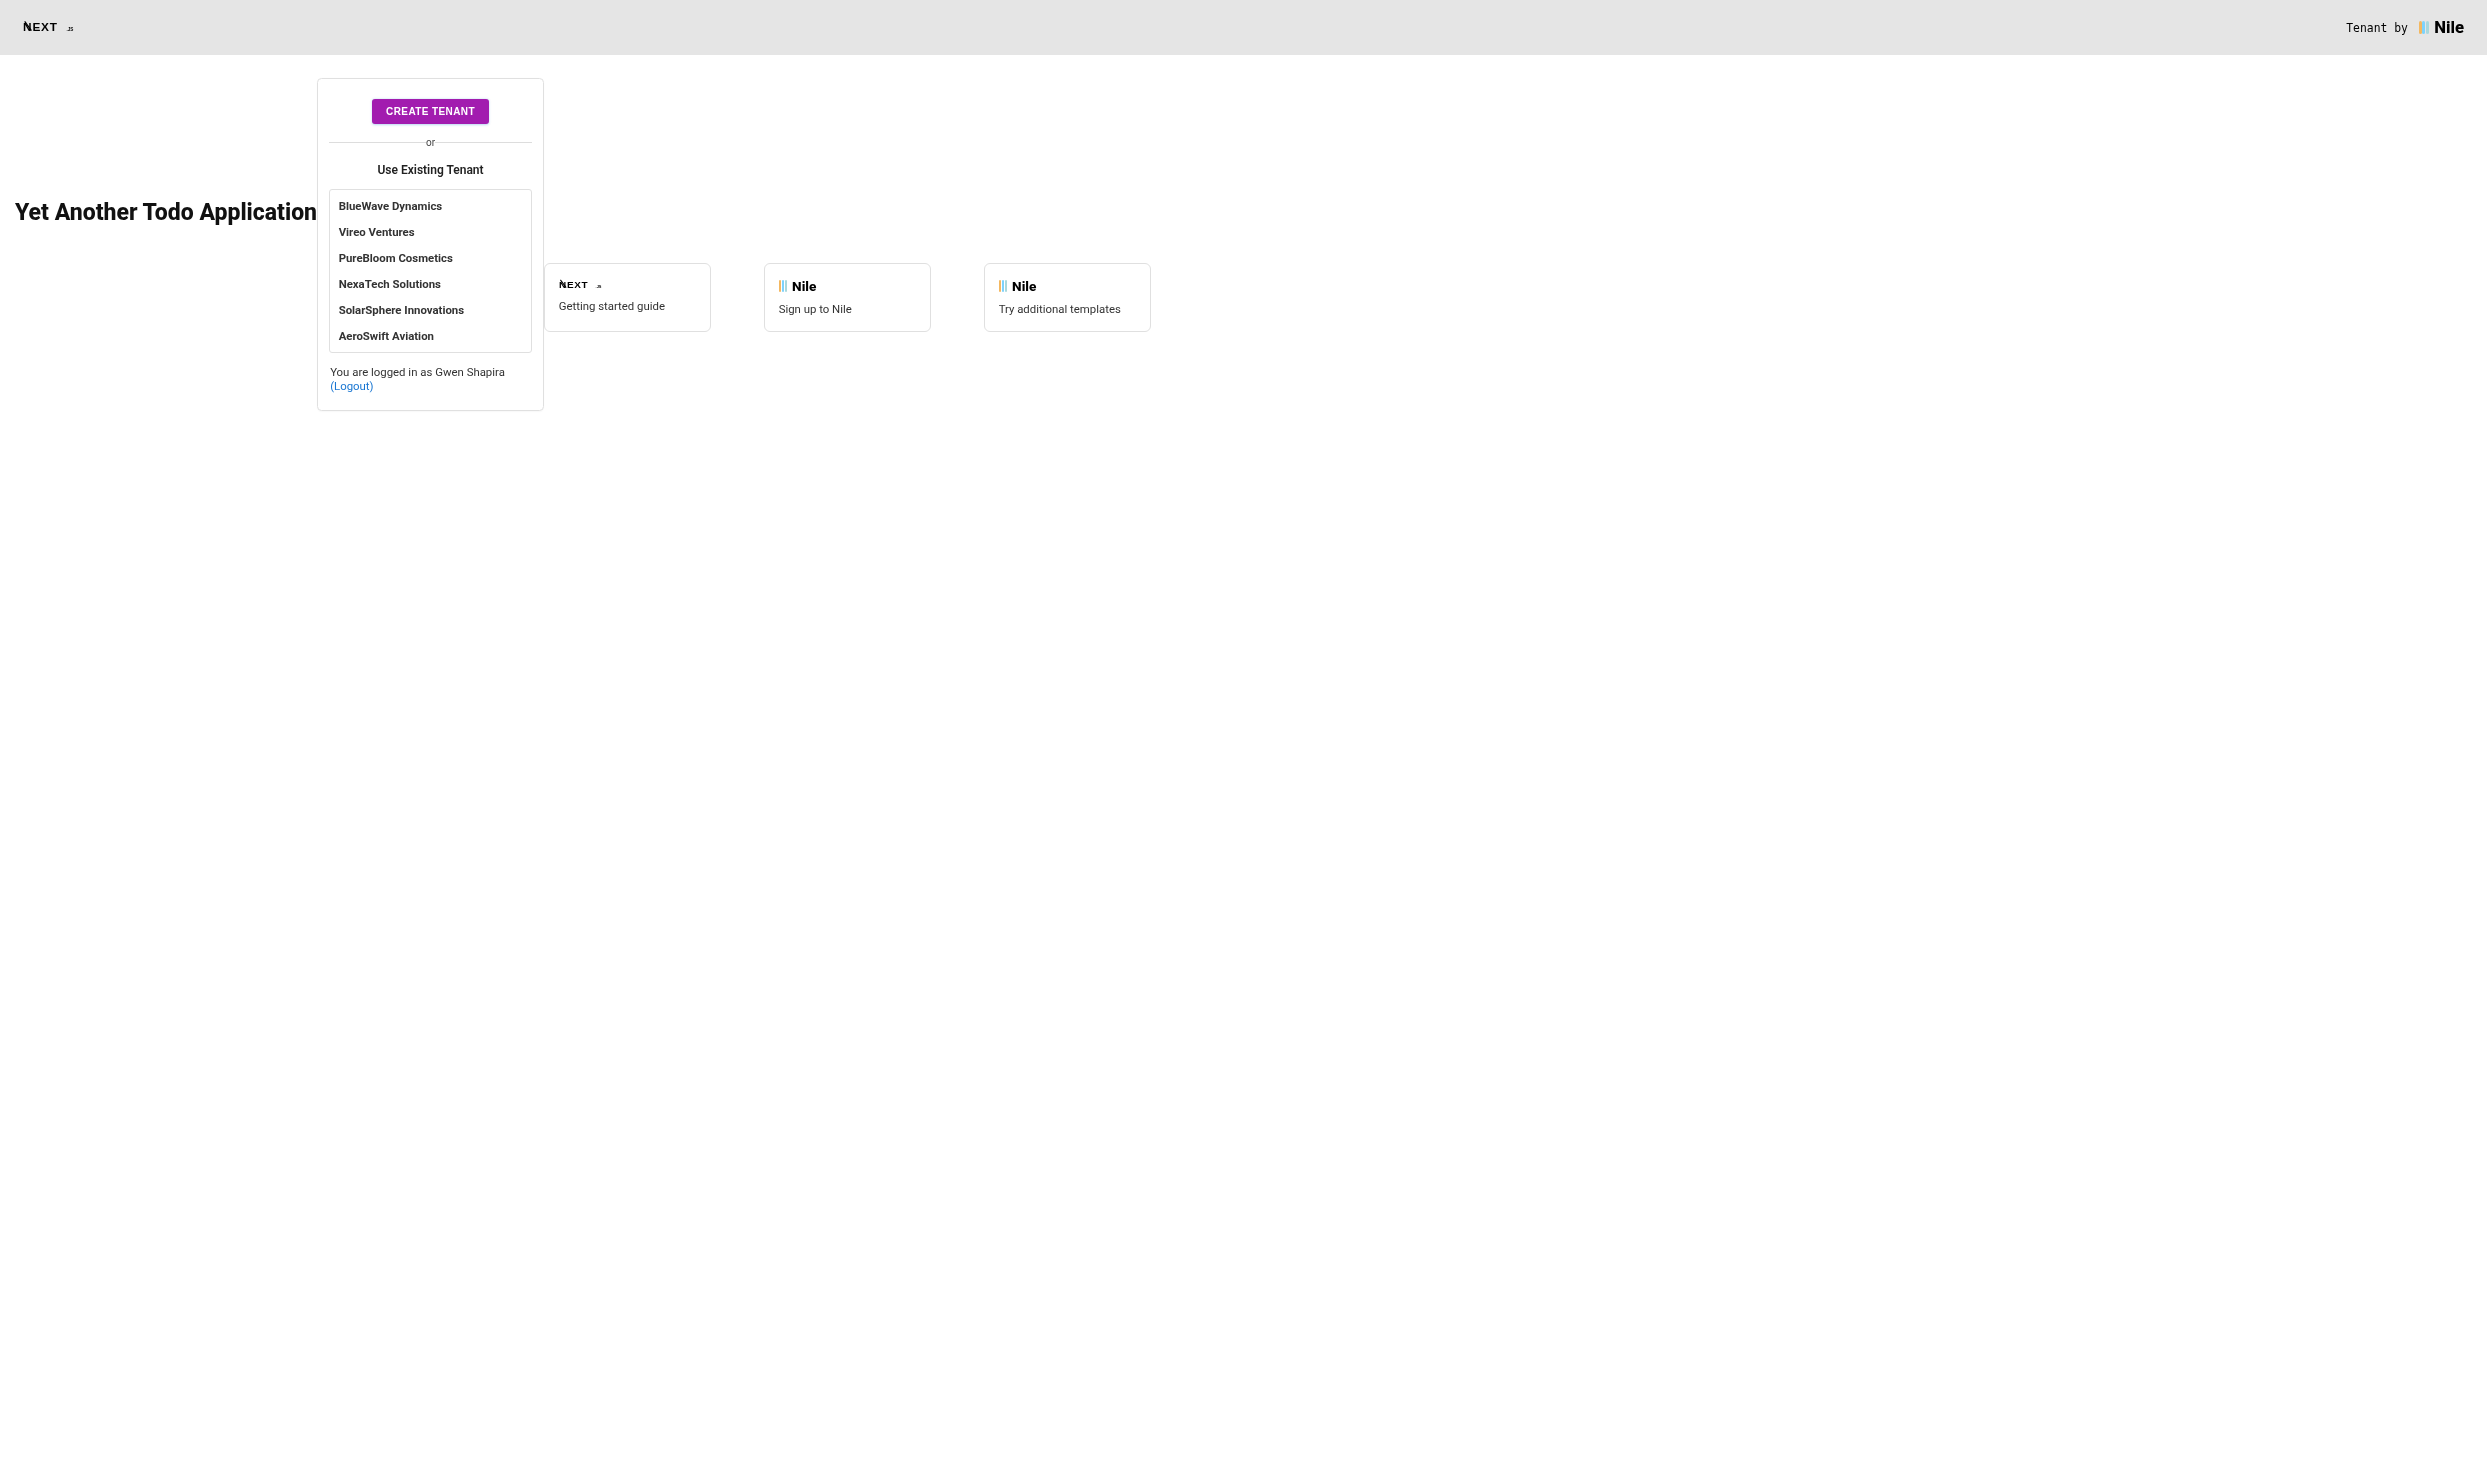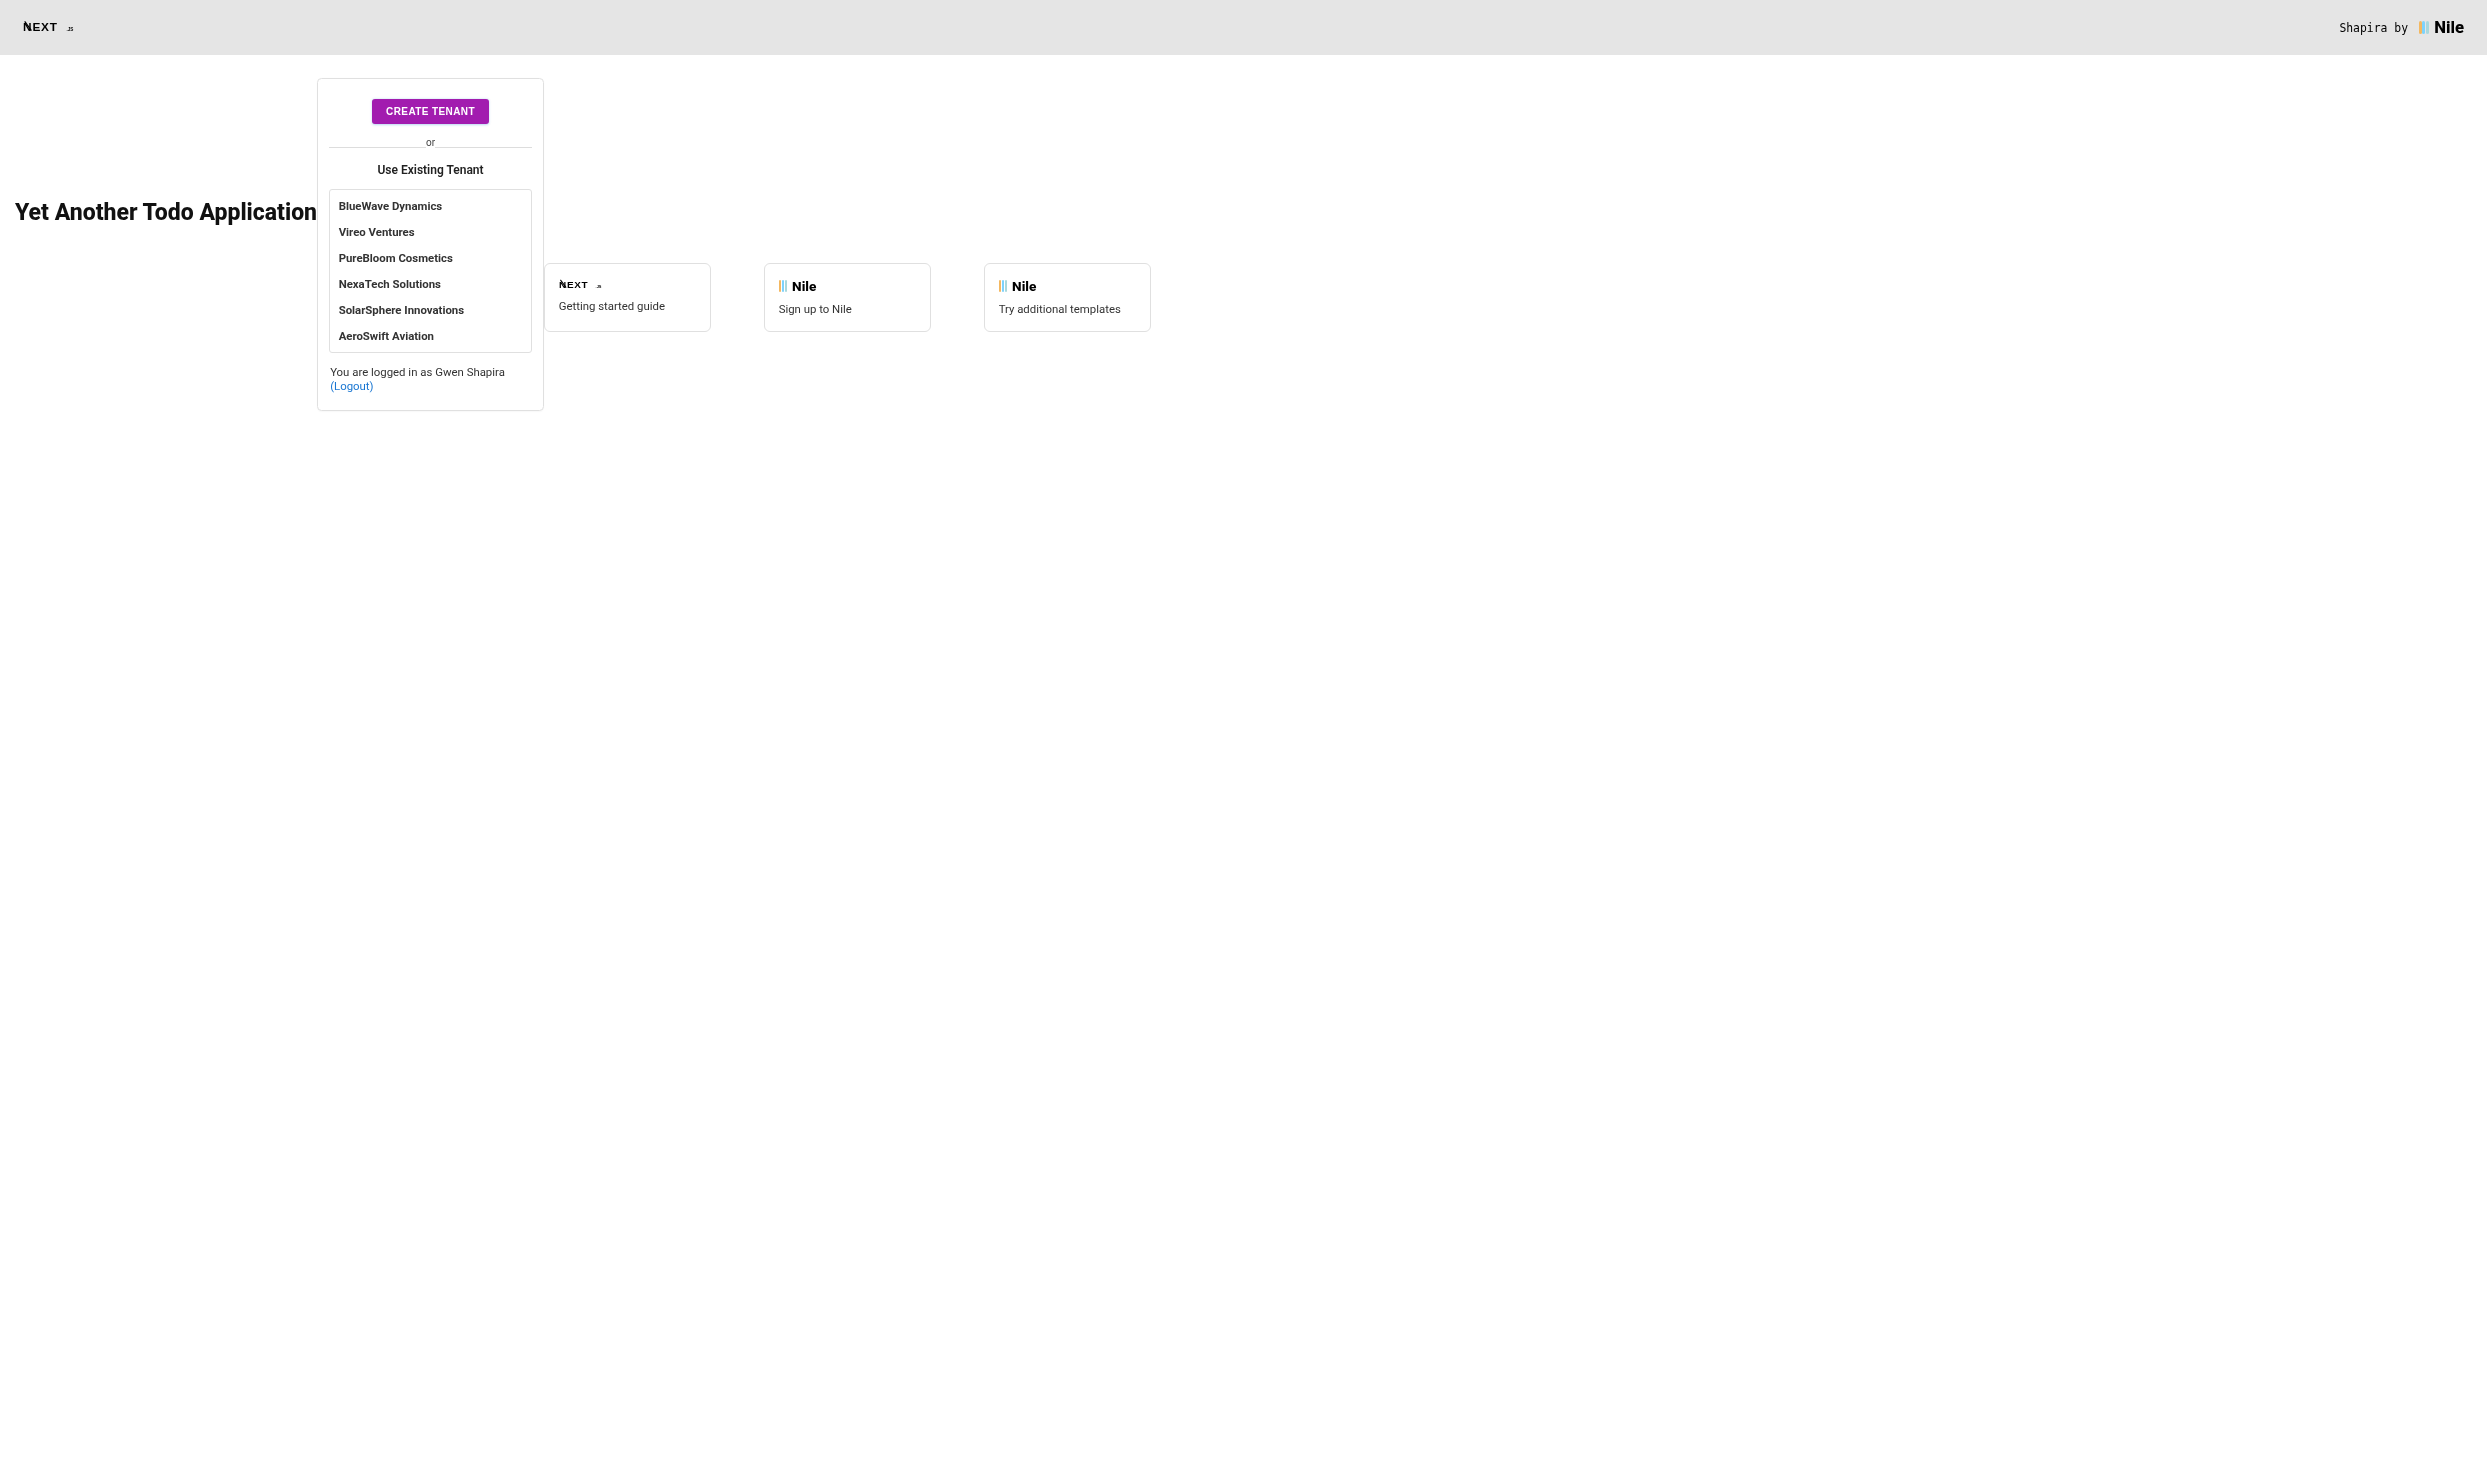--- a/index.html
+++ b/index.html
@@ -106,21 +106,21 @@
       font-size: 10px;
       font-weight: 600;
       letter-spacing: 0.4px;
       border-radius: 3px;
       cursor: pointer;
       box-shadow: 0 0.8px 2.3px rgba(25,118,210,0.3);
     }
     
     .divider {
       display: flex;
-      align-items: flex-end;
+      align-items: center;
       gap: 0;
       margin: 10.6px 0 15px;
     }
     
     .divider-line {
       flex: 1;
       height: 0.8px;
       background: #ddd;
     }
     
@@ -214,21 +214,21 @@
 
 <div class="header">
   <div class="nextjs-logo">
     <svg viewBox="0 0 180 36" width="76" xmlns="http://www.w3.org/2000/svg">
       <text x="0" y="26" font-family="Arial" font-size="28" font-weight="900" letter-spacing="2" fill="#000">NEXT</text>
       <text x="103" y="26" font-family="Arial" font-size="11" font-weight="700" fill="#000">.JS</text>
       <line x1="4" y1="4" x2="20" y2="26" stroke="#000" stroke-width="3"></line>
     </svg>
   </div>
   <div class="header-right">
-    <span class="created-by">Shapira by</span>
+    <span class="created-by">Tenant by</span>
     <div class="nile-logo">
       <span class="nile-bars">
         <span class="nile-bar"></span>
         <span class="nile-bar"></span>
         <span class="nile-bar"></span>
       </span>
       <span class="nile-text">Nile</span>
     </div>
   </div>
 </div>

